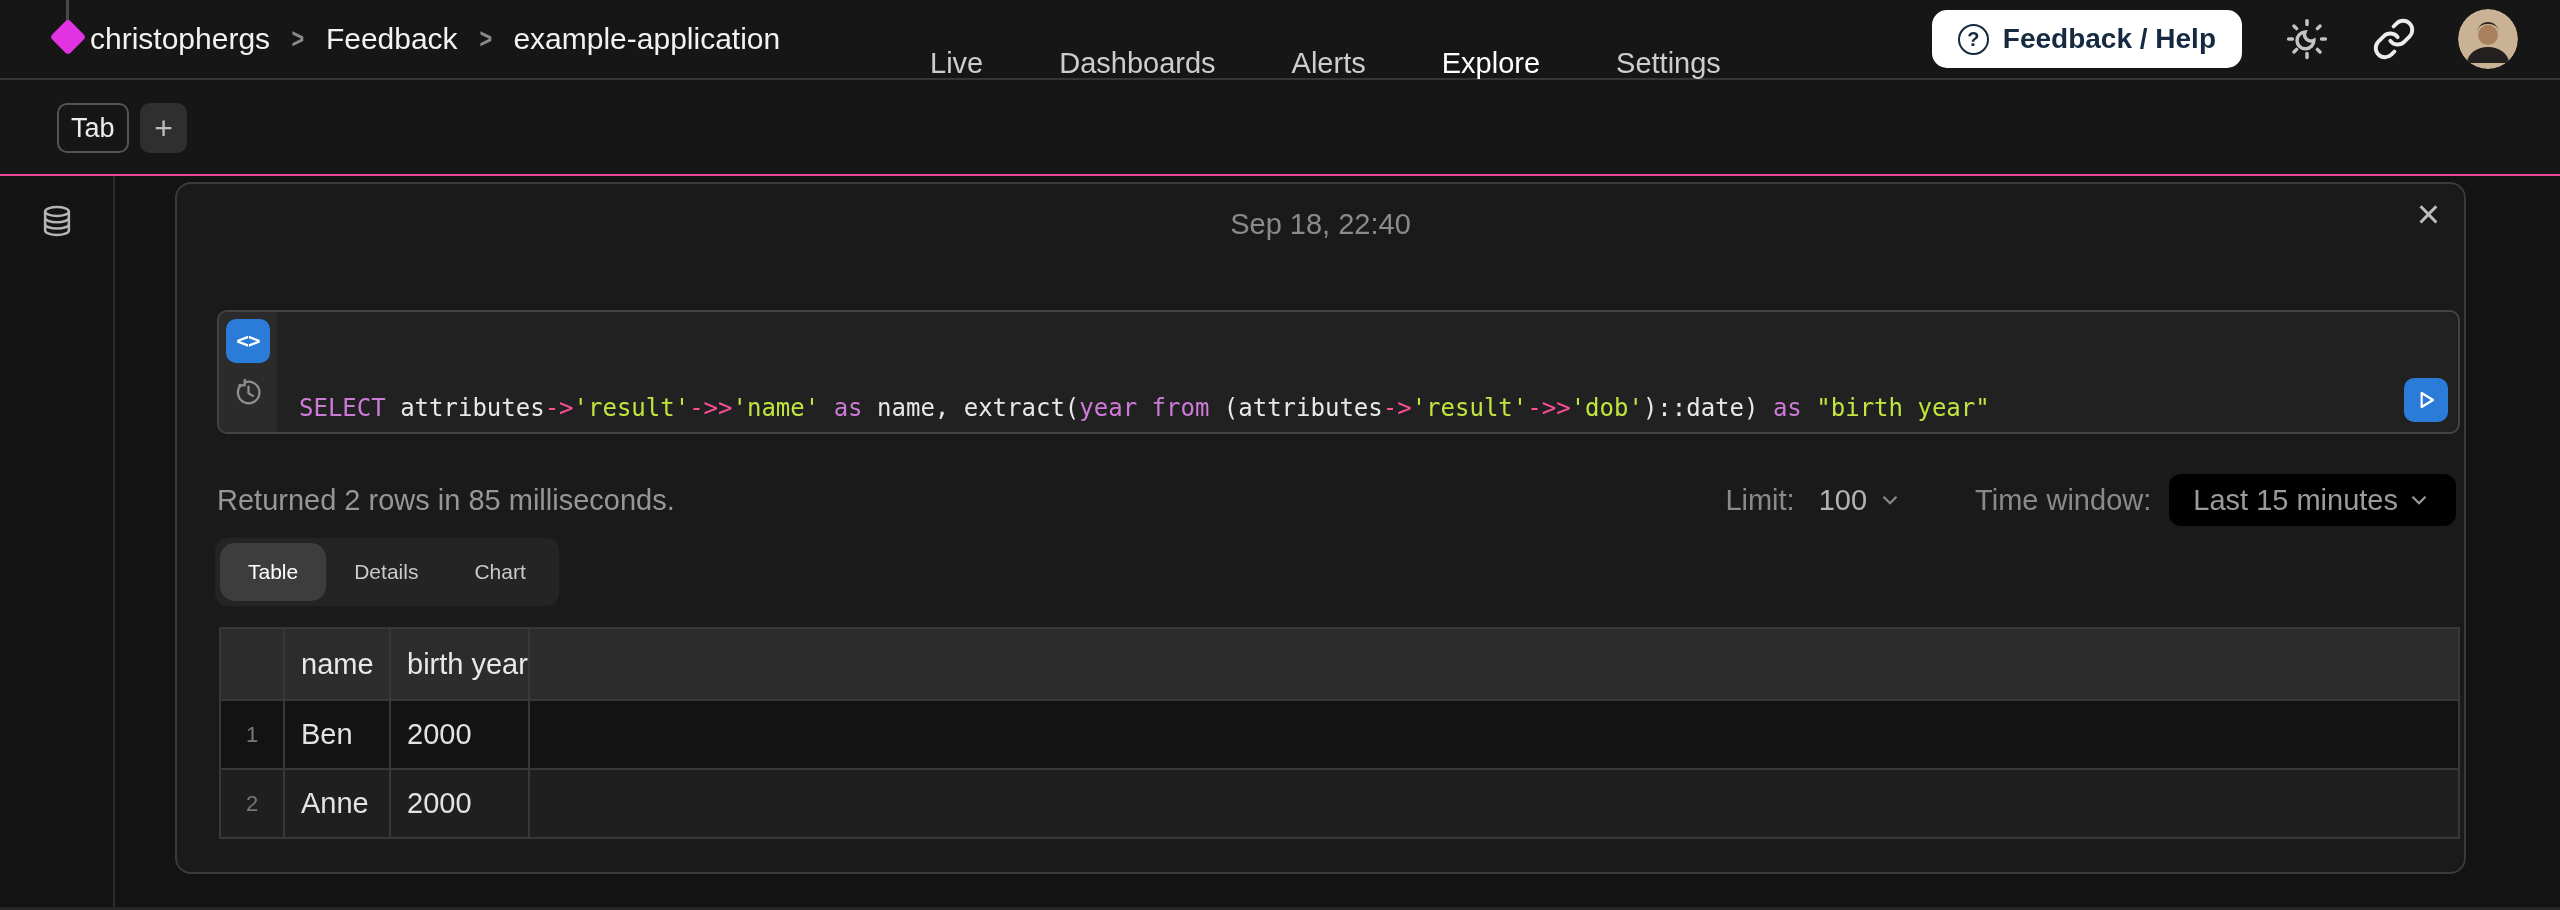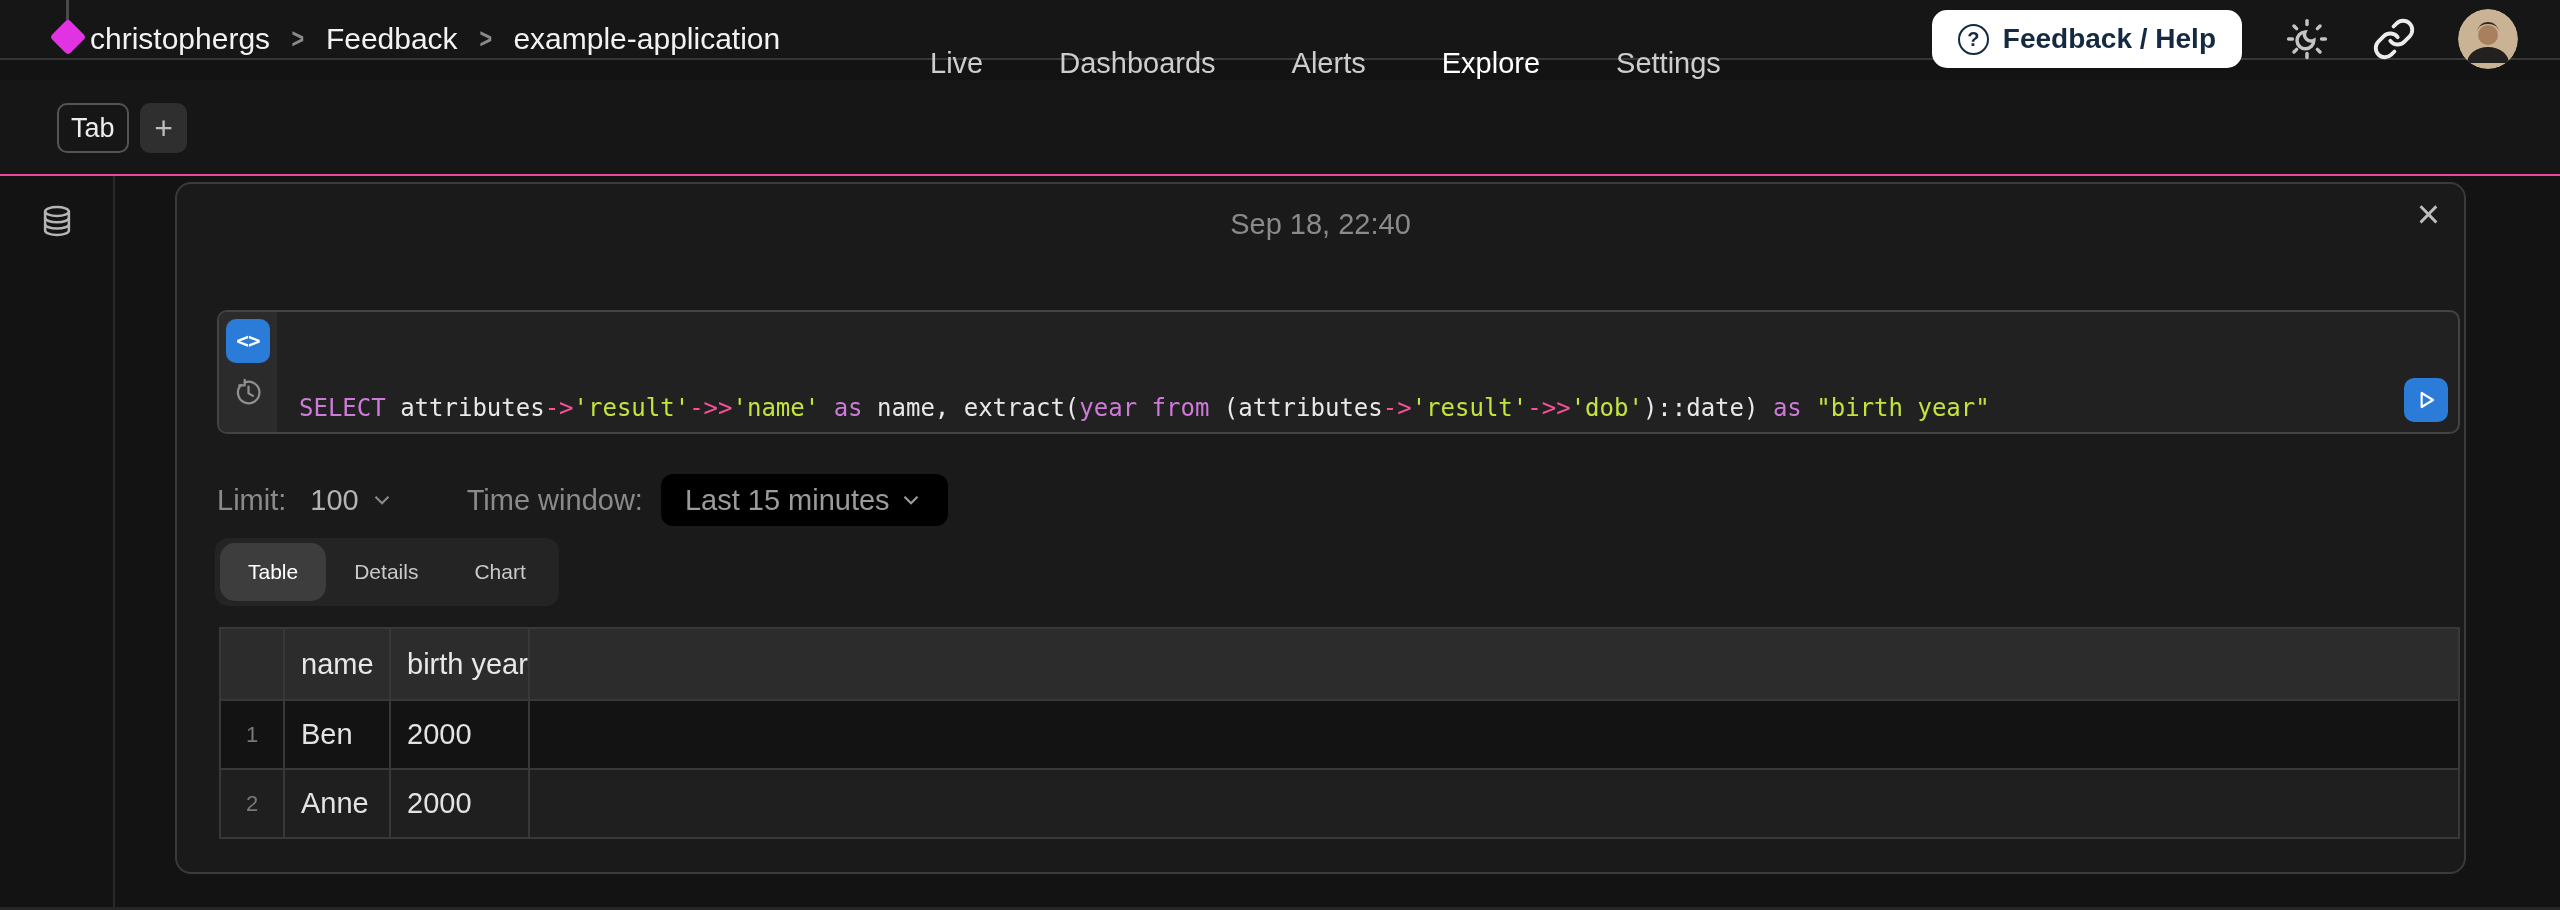--- a/index.html
+++ b/index.html
@@ -6,21 +6,21 @@
   html,body { width:2560px; height:910px; overflow:hidden; }
   body {
     background:#131313;
     font-family:"Liberation Sans", sans-serif;
     color:#e8e8e8;
     position:relative;
   }
 
   
   .topbar {
-    position:absolute; top:0; left:0; width:2560px; height:60px;
+    position:absolute; top:0; left:0; width:2560px; height:80px;
     background:#161616; border-bottom:2px solid #363636;
   }
   .logo-stem { position:absolute; left:66px; top:0; width:3px; height:25px; background:#4a4a4a; }
   .logo-diamond {
     position:absolute; left:55px; top:24px; width:26px; height:26px;
     background:var(--brand-magenta,#e133e1); transform:rotate(45deg); border-radius:4px;
   }
   .breadcrumb {
     position:absolute; left:90px; top:0; height:78px;
     display:flex; align-items:center; gap:20px; font-size:30px; color:#f2f2f2;
@@ -274,20 +274,21 @@
       
     </div>
     <div class="play-btn">
       <svg width="26" height="26" viewBox="0 0 24 24" fill="none" stroke="#ffffff" stroke-width="2" stroke-linejoin="round">
         <polygon points="8,5.5 8,18.5 18.5,12"></polygon>
       </svg>
     </div>
   </div>
 
   <div class="meta-row">
+    <div class="meta-text">Returned 2 rows in 85 milliseconds.</div>
     <div class="meta-controls">
       <span class="ctl-label">Limit:</span>
       <span class="limit-value">
         <span>100</span>
         <svg width="26" height="26" viewBox="0 0 24 24" fill="none" stroke="#8a8a8a" stroke-width="2">
             <polyline points="6 9 12 15 18 9"></polyline>
           </svg>
       </span>
       <span class="tw-gap"></span>
       <span class="ctl-label">Time window:</span>

